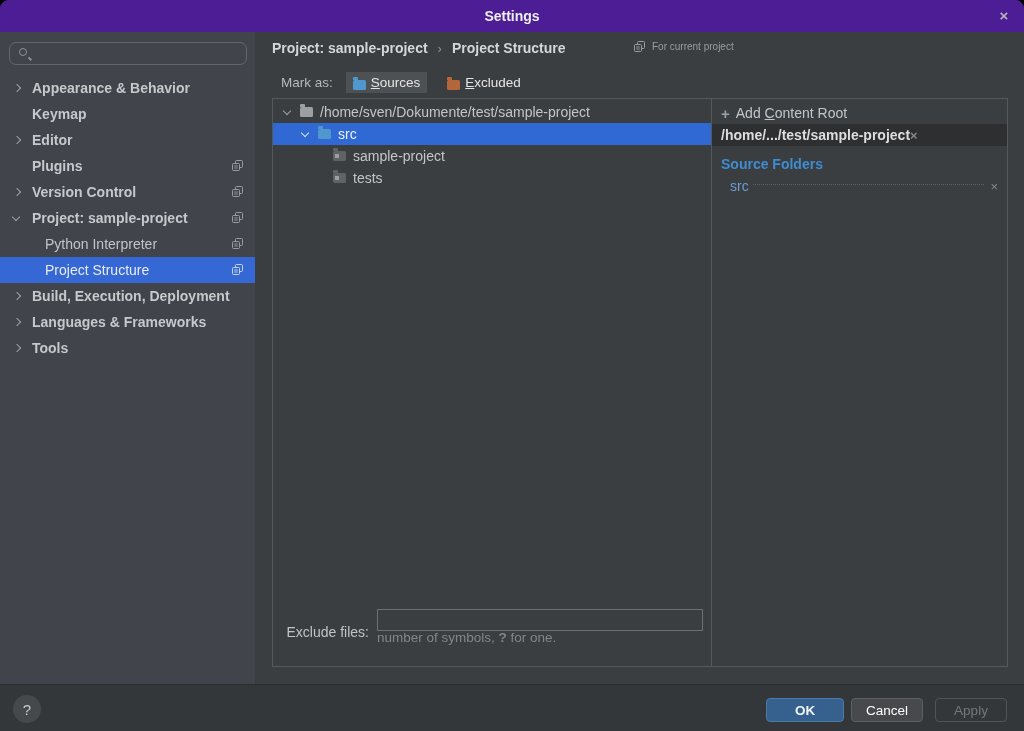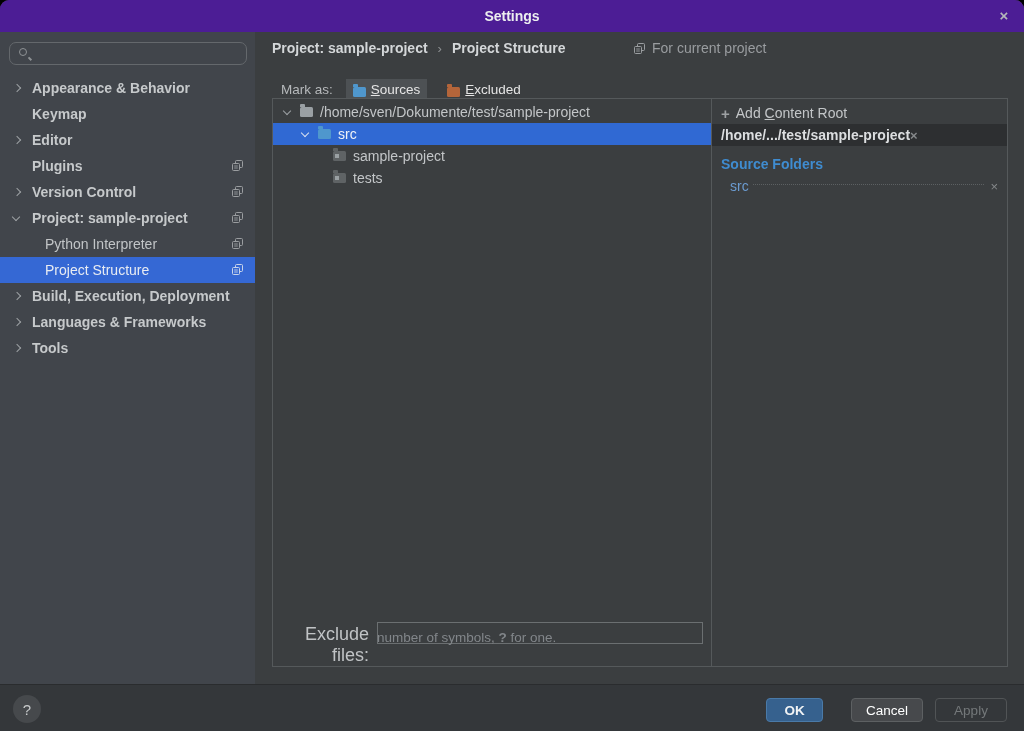--- a/index.html
+++ b/index.html
@@ -37,24 +37,24 @@
           display:inline-block; }
   .chev.right { transform:rotate(-45deg); margin-left:1px; }
   .chev.down  { transform:rotate(45deg); margin-top:-3px; }
 
   
   .crumbs { position:absolute; left:272px; top:40px; display:flex; align-items:center; gap:10px;
             font-size:14px; }
   .crumb-bold { color:#d4d7d9; font-weight:bold; }
   .crumb-sep { color:#8d9092; font-size:13px; }
   .for-current { position:absolute; left:633px; top:40px; display:flex; align-items:center; gap:6px;
-                 color:#9a9da0; font-size:14px; }
-
-  
-  .markas { position:absolute; left:281px; top:79px; display:flex; align-items:center; font-size:13.5px;
+                 color:#9a9da0; font-size:10px; }
+
+  
+  .markas { position:absolute; left:281px; top:72px; display:flex; align-items:center; font-size:13.5px;
             color:#b6b9bb; }
   .chip { display:flex; align-items:flex-end; gap:5px; margin-left:13px; padding:3px 7px; border-radius:0;
           color:#e5e5e5; }
   .chip.active { background:#4d5154; }
   .chip .mn { text-decoration:underline; }
 
   
   .folder { width:13px; height:10px; border-radius:1.5px; position:relative; display:inline-block; flex:none; }
   .folder::before { content:""; position:absolute; top:-3px; left:0; width:5px; height:3px;
                     border-radius:1px 1px 0 0; background:inherit; }
@@ -81,33 +81,33 @@
   .rp-add { margin-top:3px; gap:6px; }
   .rp-add .plus { color:#9da0a2; font-size:15px; font-weight:bold; }
   .rp-path { background:#2d2f31; color:#dcdee0; font-weight:bold; justify-content:flex-start; }
   .rp-x { color:#85888a; font-size:13px; }
   .rp-title { margin-top:7px; color:#3f8cd0; font-weight:bold; }
   .rp-src { padding-left:18px; color:#6b9bd0; }
   .leader { flex:1; border-bottom:1px dotted #5c6062; margin:0 6px 4px 4px; }
 
   
   .exclude-row { position:absolute; left:0; top:501px; width:100%; display:flex; align-items:center; }
-  .exclude-row .lbl { width:96px; text-align:right; color:#c0c3c5; font-size:18px; flex:none;margin-top:24px; }
+  .exclude-row .lbl { width:96px; text-align:right; color:#c0c3c5; font-size:14px; flex:none;margin-top:24px; }
   .exclude-row input { margin-left:8px; width:326px; height:22px; background:transparent;
                        border:1px solid #6b6f71; color:#d0d3d5; font-size:13px; padding:0 5px; outline:none; }
   .hint { position:absolute; left:104px; top:530px; color:#82868a; font-size:13.5px; line-height:17px; }
   .hint .b { font-weight:bold; }
 
   
   .footer { position:absolute; left:0; right:0; bottom:0; height:47px; background:#34373a;
             border-top:1px solid #2a2c2e; }
   .btn { position:absolute; top:13px; height:24px; border-radius:4px; font-size:13.5px;
          display:flex; align-items:center; justify-content:center; cursor:default;
          font-family:"Liberation Sans","DejaVu Sans",sans-serif; }
-  .btn-ok     { left:766px; width:57px; background:#36618e; border:1px solid #4a7aa8; color:#f0f3f5; font-weight:bold; }
+  .btn-ok     { left:766px; width:78px; background:#36618e; border:1px solid #4a7aa8; color:#f0f3f5; font-weight:bold; }
   .btn-cancel { left:851px; width:72px; background:#47494c; border:1px solid #5d6062; color:#ffffff; }
   .btn-apply  { left:935px; width:72px; background:transparent; border:1px solid #515456; color:#74787a; }
   .help-btn { position:absolute; left:13px; top:10px; width:28px; height:28px; border-radius:50%;
               background:#46494c; color:#c7cacb; font-size:15px; display:flex; align-items:center;
               justify-content:center; }
 
   .pp-svg { display:block; }
 </style>
 </head>
 <body>

